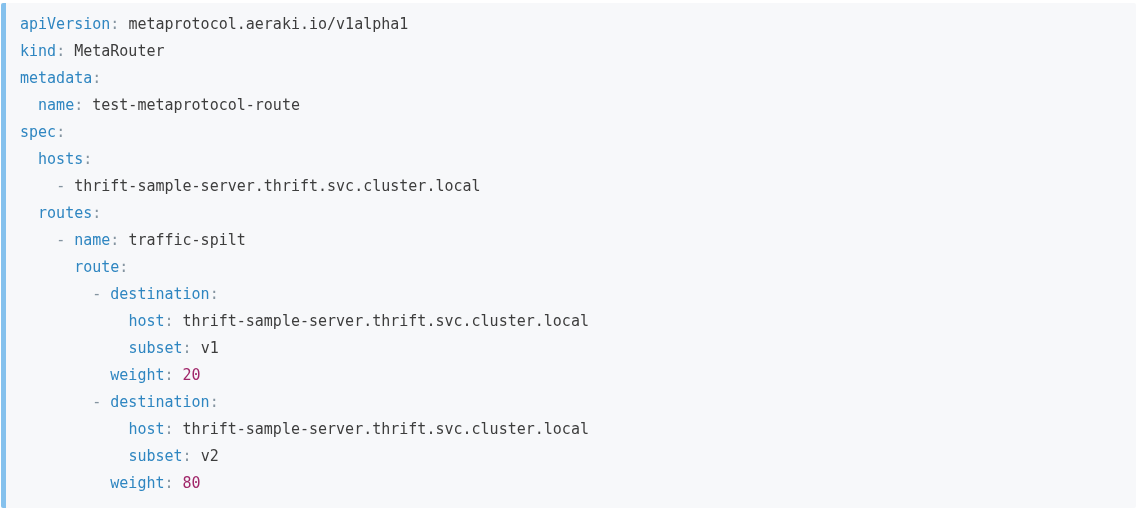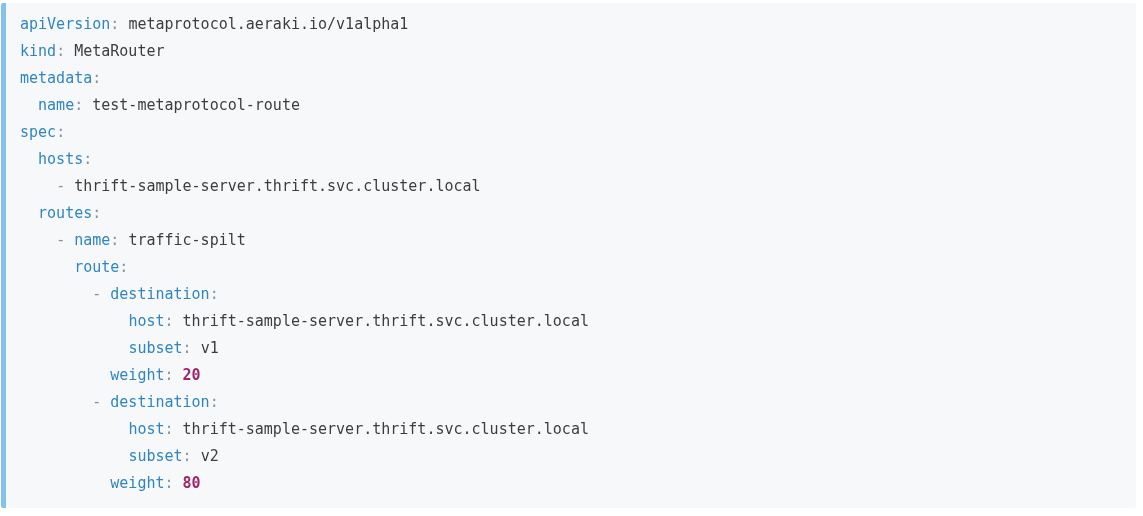--- a/index.html
+++ b/index.html
@@ -27,20 +27,20 @@
   pre.code {
     margin: 0;
     font-family: "DejaVu Sans Mono", "Liberation Mono", monospace;
     font-size: 15px;
     line-height: 27px;
   }
   .line { white-space: pre; }
   .tok-key   { color: var(--c-key,   #2f86c1); }
   .tok-punct { color: var(--c-punct, #8494a0); }
   .tok-val   { color: var(--c-val,   #3d3d3d); }
-  .tok-num   { color: var(--c-num,   #a02669); font-weight: bold; }
+  .tok-num   { color: var(--c-num,   #a02669); }
 </style>
 </head>
 <body>
 
 <div class="code-block">
   <pre class="code"><div class="line"><span class="tok-key">apiVersion</span><span class="tok-punct">:</span><span> </span><span class="tok-val">metaprotocol.aeraki.io/v1alpha1</span></div><div class="line"><span class="tok-key">kind</span><span class="tok-punct">:</span><span> </span><span class="tok-val">MetaRouter</span></div><div class="line"><span class="tok-key">metadata</span><span class="tok-punct">:</span></div><div class="line"><span>  </span><span class="tok-key">name</span><span class="tok-punct">:</span><span> </span><span class="tok-val">test-metaprotocol-route</span></div><div class="line"><span class="tok-key">spec</span><span class="tok-punct">:</span></div><div class="line"><span>  </span><span class="tok-key">hosts</span><span class="tok-punct">:</span></div><div class="line"><span>    </span><span class="tok-punct">- </span><span class="tok-val">thrift-sample-server.thrift.svc.cluster.local</span></div><div class="line"><span>  </span><span class="tok-key">routes</span><span class="tok-punct">:</span></div><div class="line"><span>    </span><span class="tok-punct">- </span><span class="tok-key">name</span><span class="tok-punct">:</span><span> </span><span class="tok-val">traffic-spilt</span></div><div class="line"><span>      </span><span class="tok-key">route</span><span class="tok-punct">:</span></div><div class="line"><span>        </span><span class="tok-punct">- </span><span class="tok-key">destination</span><span class="tok-punct">:</span></div><div class="line"><span>            </span><span class="tok-key">host</span><span class="tok-punct">:</span><span> </span><span class="tok-val">thrift-sample-server.thrift.svc.cluster.local</span></div><div class="line"><span>            </span><span class="tok-key">subset</span><span class="tok-punct">:</span><span> </span><span class="tok-val">v1</span></div><div class="line"><span>          </span><span class="tok-key">weight</span><span class="tok-punct">:</span><span> </span><span class="tok-num">20</span></div><div class="line"><span>        </span><span class="tok-punct">- </span><span class="tok-key">destination</span><span class="tok-punct">:</span></div><div class="line"><span>            </span><span class="tok-key">host</span><span class="tok-punct">:</span><span> </span><span class="tok-val">thrift-sample-server.thrift.svc.cluster.local</span></div><div class="line"><span>            </span><span class="tok-key">subset</span><span class="tok-punct">:</span><span> </span><span class="tok-val">v2</span></div><div class="line"><span>          </span><span class="tok-key">weight</span><span class="tok-punct">:</span><span> </span><span class="tok-num">80</span></div></pre>
 </div>
 
 </body></html>

